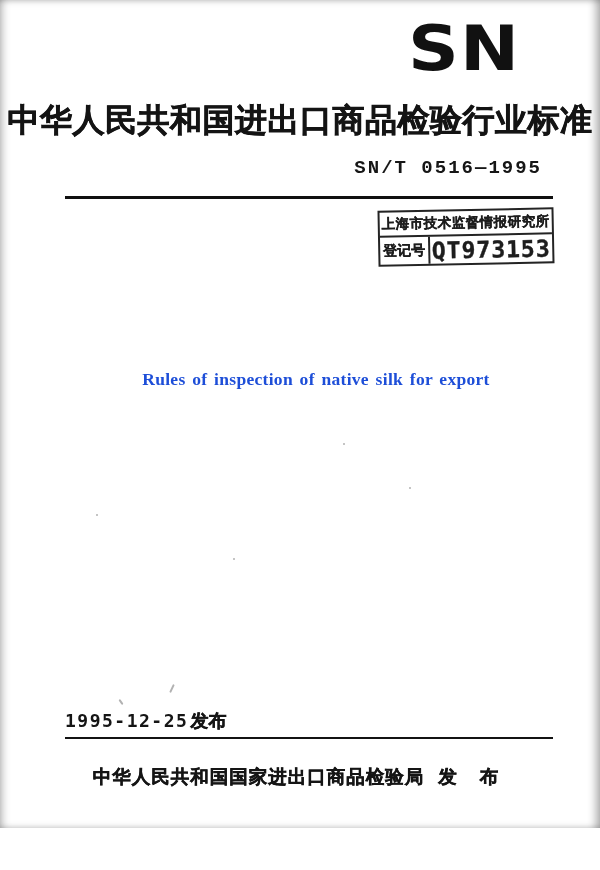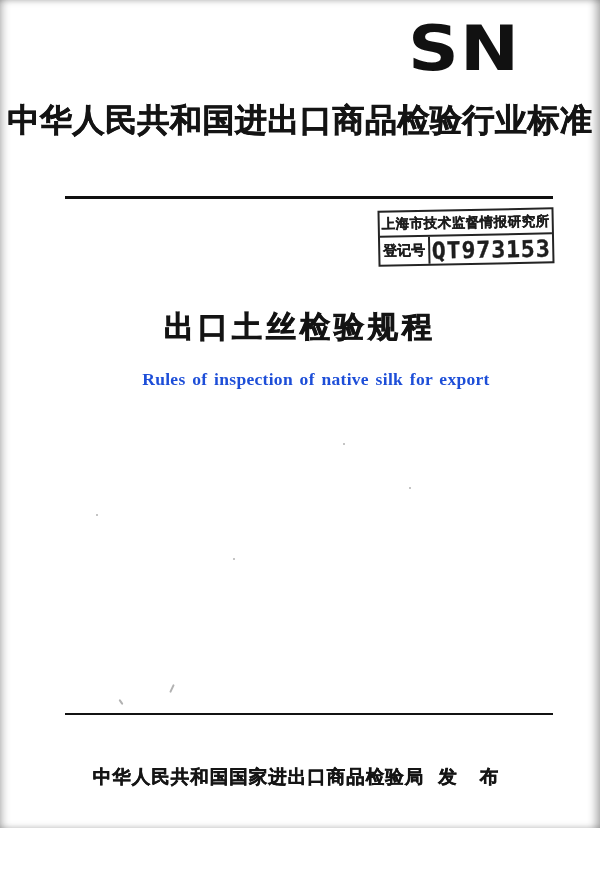--- a/index.html
+++ b/index.html
@@ -206,42 +206,45 @@
 </style>
 </head>
 <body>
 
 <div class="page">
 
   <div class="sn-logo">SN</div>
 
   <h1 class="heading">中华人民共和国进出口商品检验行业标准</h1>
 
+  <div class="std-no">SN/T 0516—1995</div>
 
   <div class="header-rule"></div>
 
   <div class="stamp">
     <div class="stamp-org">上海市技术监督情报研究所</div>
     <div class="stamp-row2">
       <span class="stamp-label">登记号</span>
       <span class="stamp-number">QT973153</span>
     </div>
   </div>
 
-  <div class="title-cn">出口土丝检验规程</div>
 
   <div class="title-en">Rules of inspection of native silk for export</div>
 
   <span class="speck slash" style="left:171px; top:684px;"></span>
   <span class="speck slash" style="left:120px; top:699px; height:6px; transform:rotate(-35deg);"></span>
   <span class="speck dot" style="left:233px; top:558px;"></span>
   <span class="speck dot" style="left:409px; top:487px;"></span>
   <span class="speck dot" style="left:96px; top:514px;"></span>
   <span class="speck dot" style="left:343px; top:443px;"></span>
 
   <div class="dates">
+    <div class="date-group">
+      <span class="date-num">1995-12-25</span><span class="date-label">发布</span>
+    </div>
   </div>
 
   <div class="publisher">
     <span>中华人民共和国国家进出口商品检验局</span><span class="pub-action">发 布</span>
   </div>
 
 </div>
 
 </body></html>

